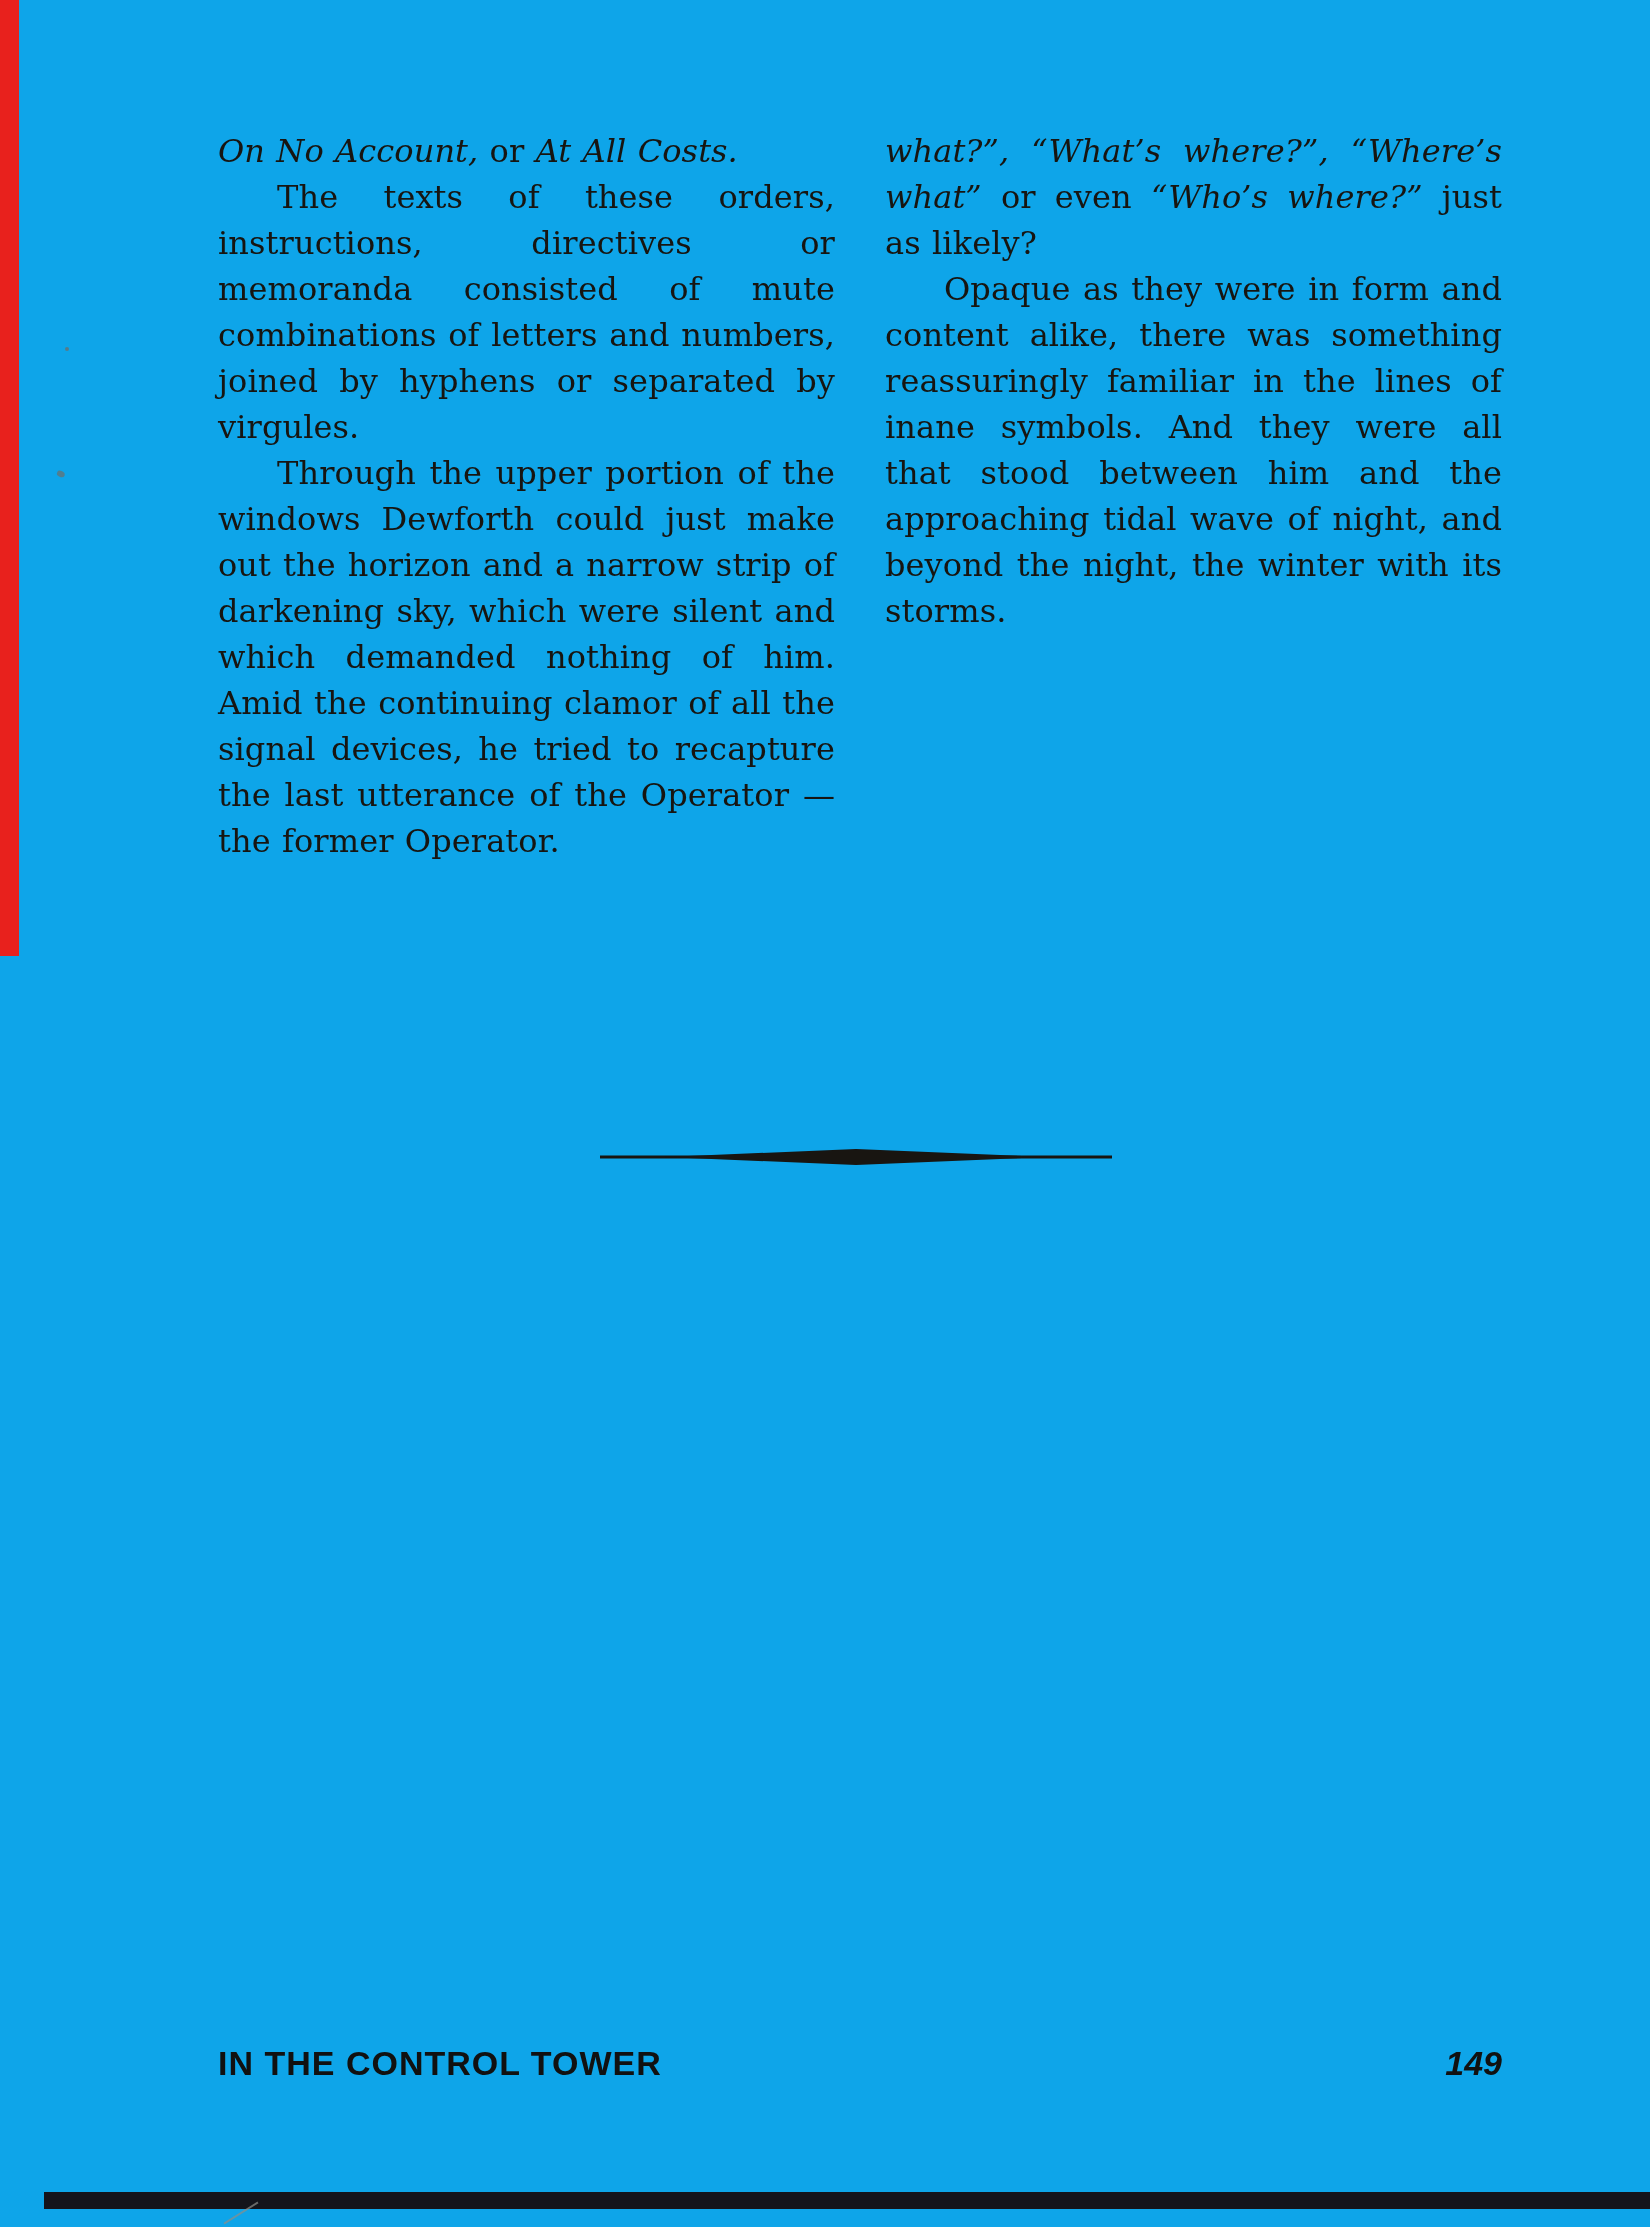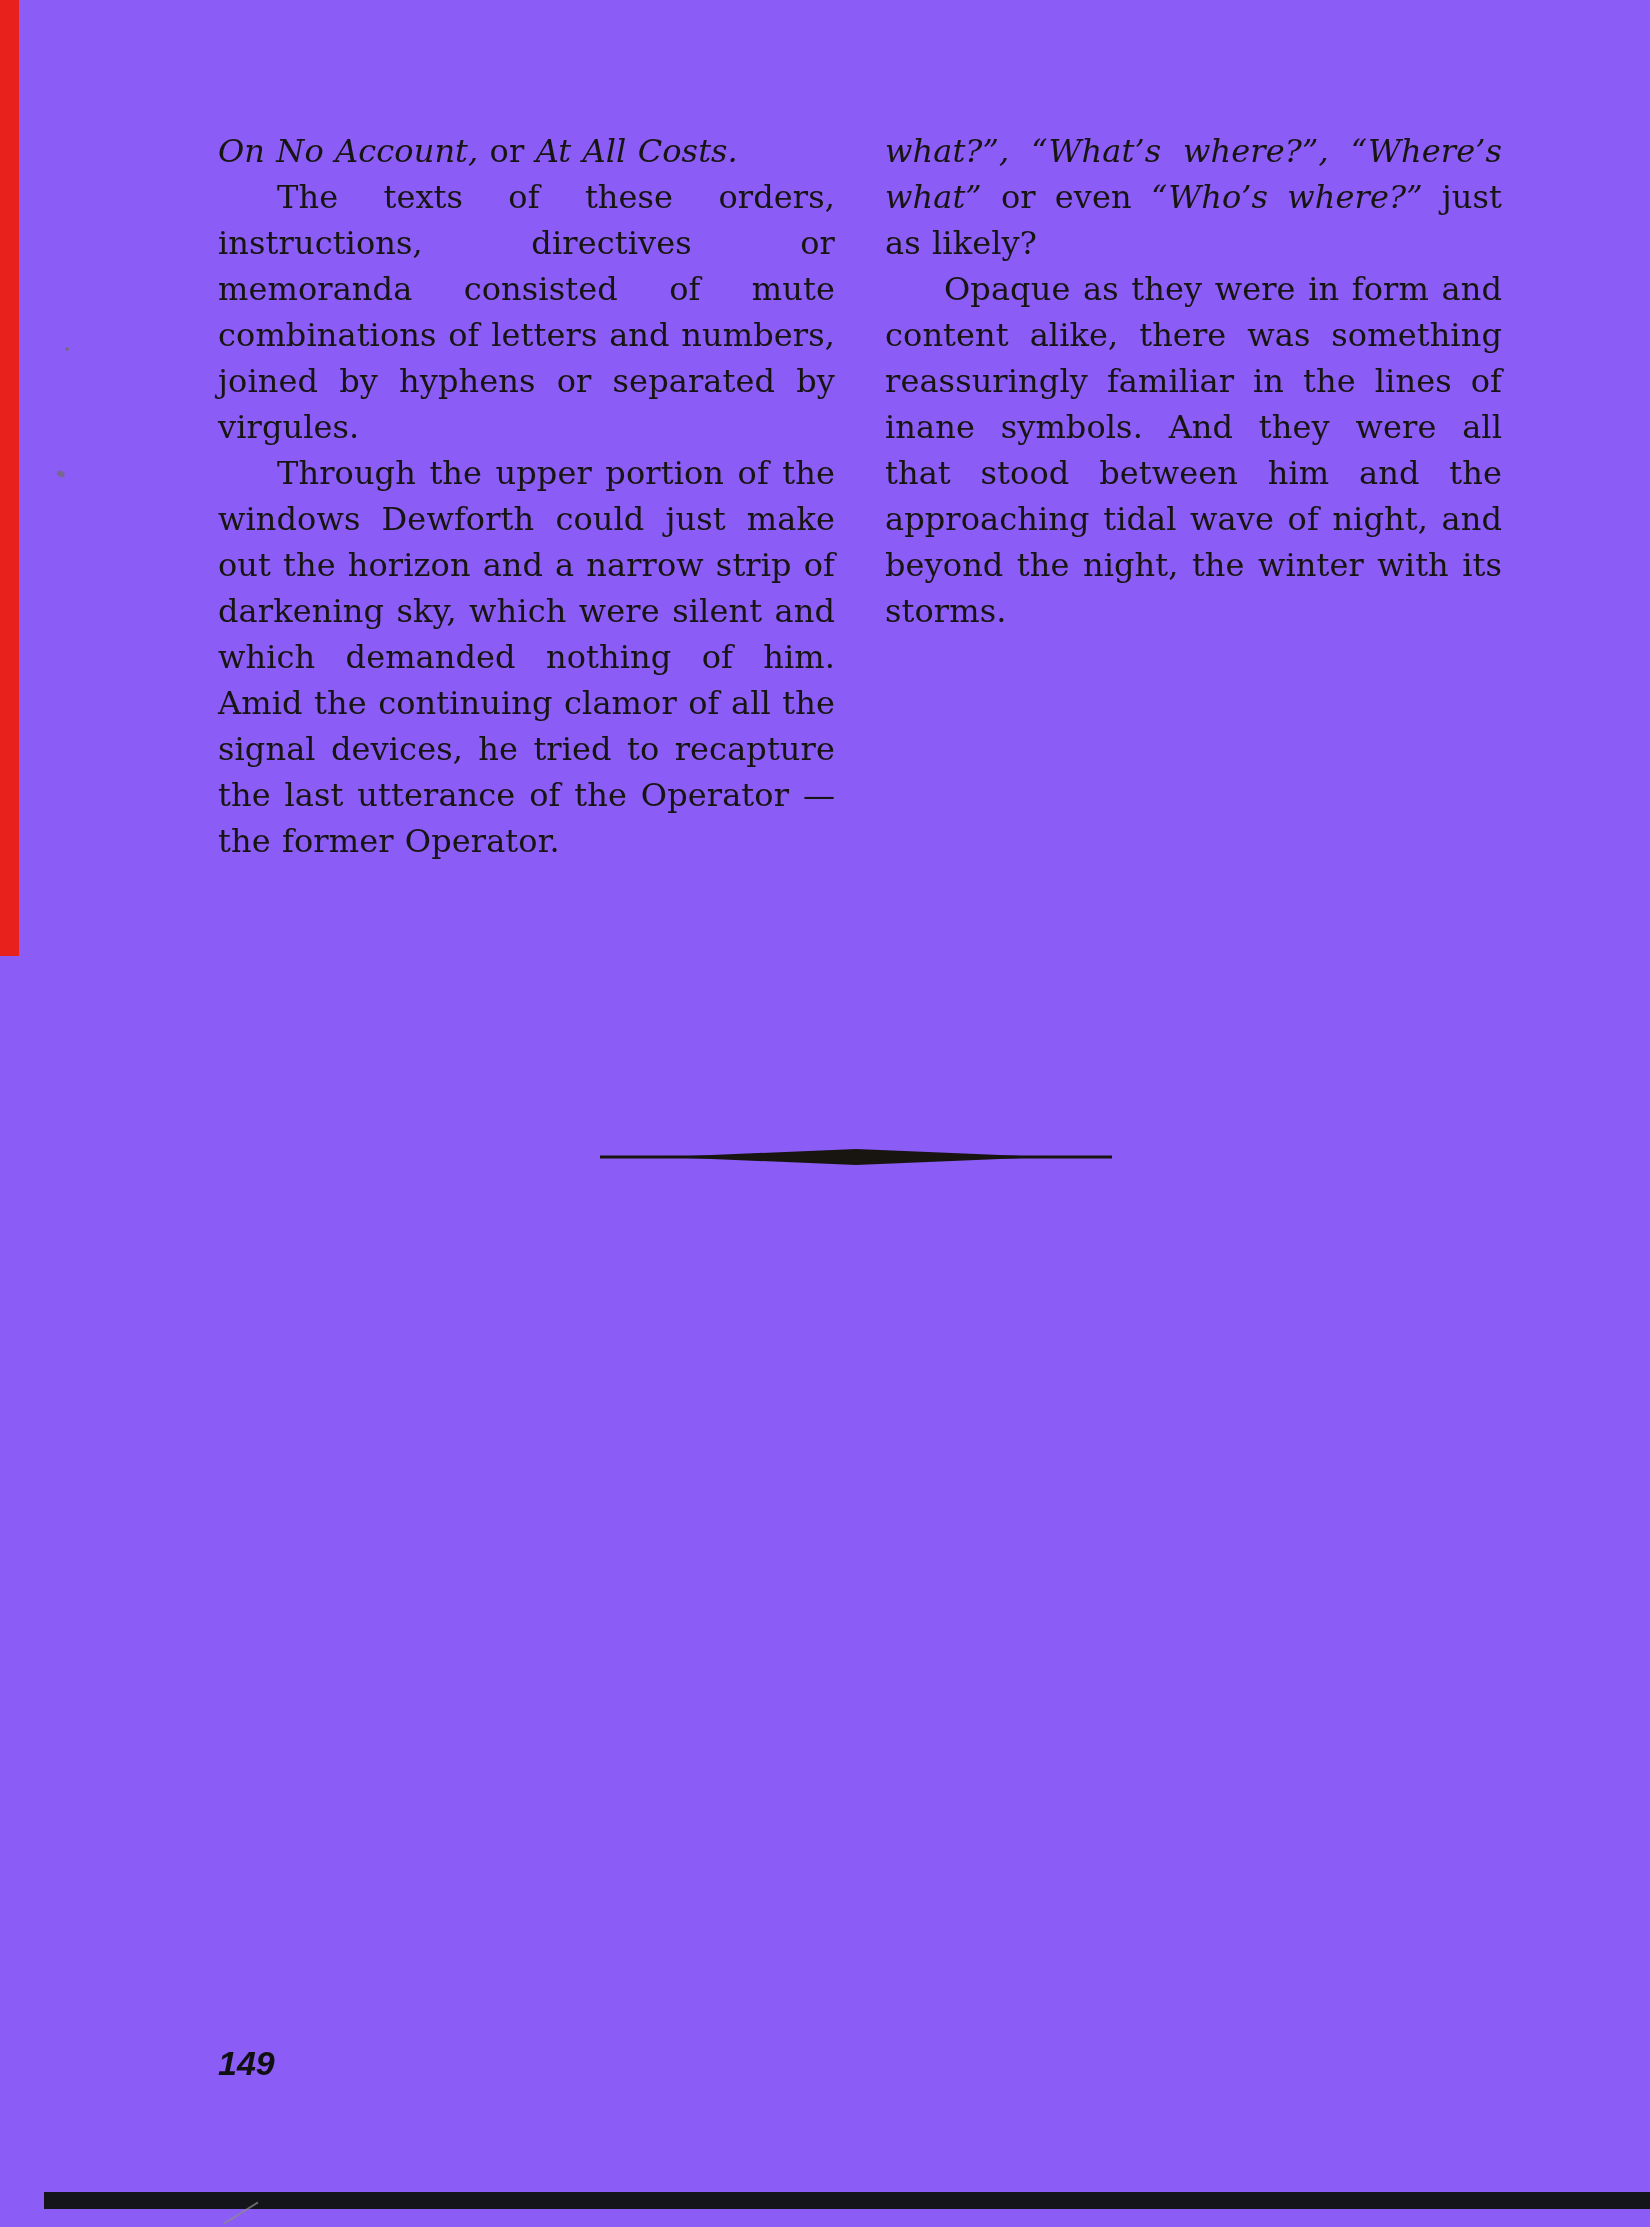--- a/index.html
+++ b/index.html
@@ -6,21 +6,21 @@
   html, body { background: #ffffff; }
   body {
     width: 1650px; height: 2227px;
     position: relative;
     font-family: "DejaVu Serif", serif;
     color: #171511;
     overflow: hidden;
   }
   .page {
     position: absolute; inset: 0;
-    background: #8b5cf6;
+    background: #0ea5e9;
   }
   
   .red-strip {
     position: absolute; left: 0; top: 0;
     width: 19px; height: 956px;
     background: #e8211d;
   }
   .bottom-bar {
     position: absolute; left: 44px; top: 2192px;
     width: 1606px; height: 17px;
@@ -107,20 +107,21 @@
   </main>
 
   <div class="divider">
     <svg viewBox="0 0 1020 40" preserveAspectRatio="none">
       <rect x="0" y="17" width="1020" height="6" fill="#181511"></rect>
       <polygon points="130,20 510,4 890,20 510,36" fill="#181511"></polygon>
     </svg>
   </div>
 
   <footer class="footer">
+    <span class="running-footer">IN THE CONTROL TOWER</span>
     <span class="page-number">149</span>
   </footer>
 
   <div class="bottom-bar"></div>
   <div class="scratch"></div>
 
 </div>
 
 
 </body></html>

